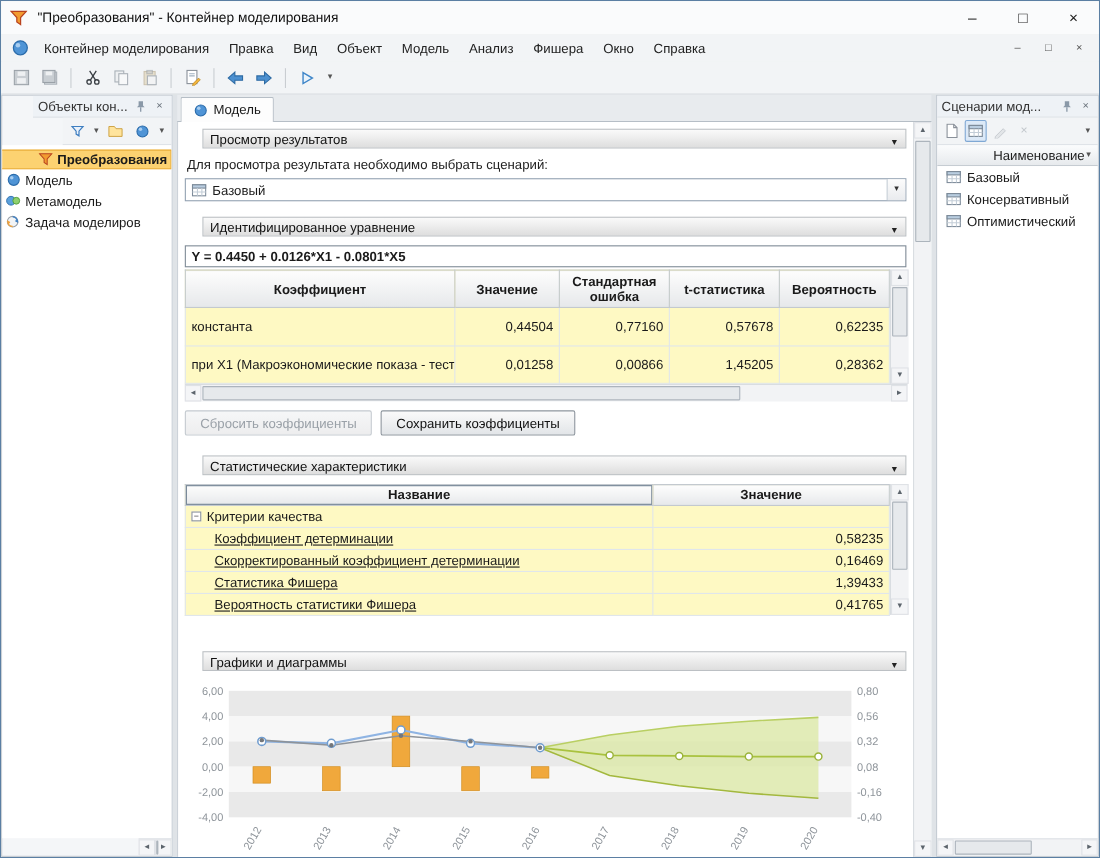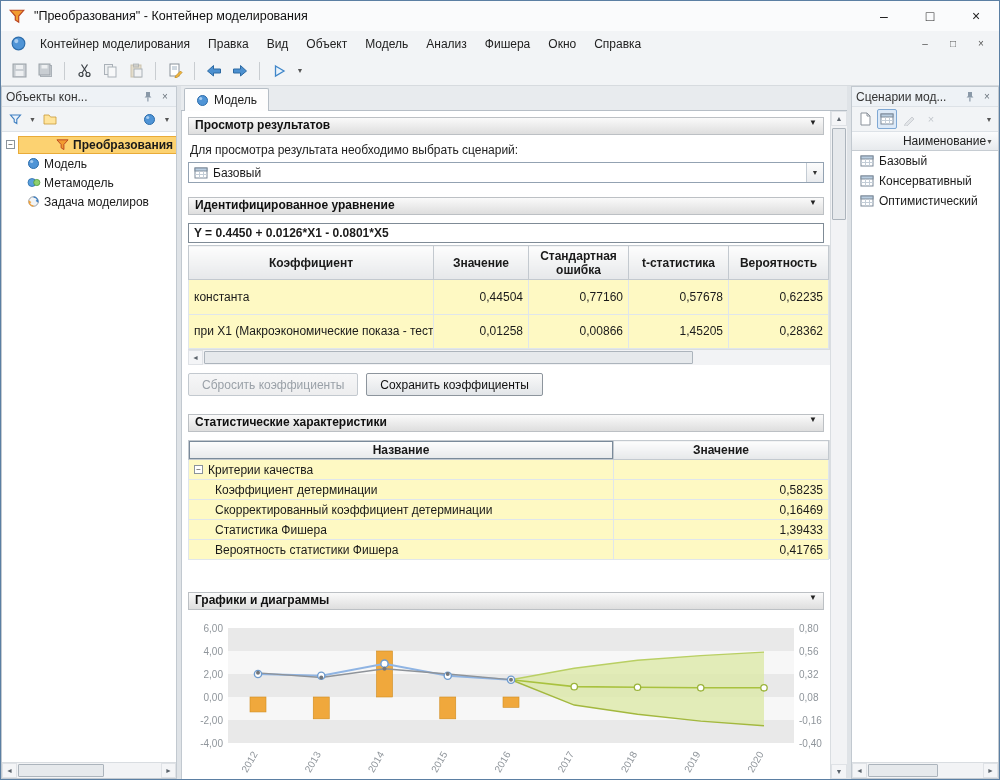--- a/index.html
+++ b/index.html
@@ -20,21 +20,21 @@
   
   .toolbar{height:30px;background:#f2f4f6;border-bottom:1px solid #d7dbdf;display:flex;align-items:center;padding:0 6px;gap:2px;flex:0 0 30px;}
   .tbtn{width:24px;height:24px;display:flex;align-items:center;justify-content:center;border-radius:2px;}
   .tbtn.narrow{width:14px;}
   .tsep{width:1px;height:18px;background:#c9cdd1;margin:0 5px;}
   .caret{font-size:7px;color:#555;}
   
   .wbody{flex:1;display:flex;overflow:hidden;background:#dfe3e7;}
   .split{width:4px;background:#dfe3e7;}
   .panel{background:#f4f6f8;display:flex;flex-direction:column;border:1px solid #c2c9d0;overflow:hidden;}
-  .left-panel{width:176px;}
+  .left-panel{width:156px;align-items:flex-end;}
   .right-panel{width:148px;}
   .panel-header{height:20px;display:flex;align-items:center;gap:4px;padding:0 4px;background:#eef2f6;font-size:12px;color:#333;border-bottom:1px solid #dde2e7;}
   .panel-header .ph-title{flex:1;white-space:nowrap;overflow:hidden;}
   .ph-icon{width:14px;height:14px;display:flex;align-items:center;justify-content:center;color:#6a737c;font-size:10px;}
   .panel-toolbar{height:25px;display:flex;align-items:center;gap:2px;padding:0 3px;background:#f2f4f6;border-bottom:1px solid #dde2e7;}
   .pbtn{width:20px;height:20px;display:flex;align-items:center;justify-content:center;border-radius:2px;}
   .pbtn.active{background:#dce9f7;border:1px solid #7fa8d4;}
   .pbtn.disabled{opacity:.45;}
   .panel-body{flex:1;background:#fff;overflow:hidden;position:relative;}
   
@@ -59,21 +59,21 @@
   .sb-thumb{position:absolute;background:#e6e9ec;border:1px solid #acb4bc;border-radius:1px;}
   .sb-v .sb-thumb{left:1px;right:1px;}
   .sb-h .sb-thumb{top:1px;bottom:1px;}
   
   .main{flex:1;display:flex;flex-direction:column;overflow:hidden;}
   .tabstrip{height:25px;background:#e8ebee;display:flex;align-items:flex-end;padding-left:3px;border-bottom:1px solid #b6bec6;flex:0 0 25px;}
   .tab{display:flex;align-items:center;gap:5px;background:#fdfdfd;border:1px solid #b6bec6;border-bottom:none;height:23px;padding:0 11px;border-radius:2px 2px 0 0;margin-bottom:-1px;font-size:12px;}
   .main-rest{flex:1;display:flex;overflow:hidden;background:#fff;border-left:1px solid #c2c9d0;}
   .content{flex:1;overflow:hidden;padding:0 6px;background:#fff;}
   
-  .sec-header{height:18px;margin-top:6px;background:linear-gradient(#fafafa,#dedede);border:1px solid #bcc0c4;display:flex;align-items:flex-start;padding:0 6px;font-weight:bold;font-size:12px;color:#111;}
+  .sec-header{height:18px;margin-top:6px;background:linear-gradient(#fafafa,#dedede);border:1px solid #bcc0c4;display:flex;align-items:flex-end;padding:0 6px;font-weight:normal;font-size:12px;color:#111;margin-left:16px;}
   .sec-header .sh-title{flex:1;}
   .sec-arrow{font-size:8px;color:#222;}
   .hint{margin-top:8px;font-size:12px;color:#222;padding-left:2px;height:15px;}
   .dropdown{margin-top:4px;height:21px;border:1px solid #93a2b2;background:#fff;display:flex;align-items:center;padding-left:4px;gap:5px;}
   .dropdown .dd-label{flex:1;font-size:12px;}
   .dd-btn{width:17px;height:100%;border-left:1px solid #c4ccd4;display:flex;align-items:center;justify-content:center;background:linear-gradient(#fcfcfc,#e9ebee);}
   .dd-arrow{font-size:7px;color:#333;}
   .formula{margin-top:8px;height:20px;border:1px solid #7f8b96;background:#fff;display:flex;align-items:center;padding-left:5px;font-weight:bold;font-size:12px;}
   .tablewrap{margin-top:2px;display:flex;}
   table.grid{border-collapse:collapse;table-layout:fixed;background:#fef9c3;}
@@ -81,21 +81,21 @@
   .grid td{border:1px solid #e0e6eb;font-size:12px;padding:1px 5px;overflow:hidden;white-space:nowrap;}
   .grid td.num{text-align:right;}
   .coef-table{width:640px;}
   .coef-table td{height:18px;}
   .btn-row{margin-top:8px;display:flex;gap:8px;height:23px;}
   .btn{height:23px;padding:0 13px;border:1px solid #8d959d;border-radius:2px;background:linear-gradient(#fafafa,#e2e5e8);font-size:12px;color:#111;display:flex;align-items:center;}
   .btn.disabled{color:#9aa1a8;border-color:#c3c9cf;background:linear-gradient(#f6f7f8,#ededee);}
   .stats-table{width:640px;}
   .stats-table td{height:20px;}
   .cell-group{display:flex;align-items:center;gap:5px;}
-  .indent1{padding-left:26px !important;}
+  .indent1{padding-left:26px !important;text-decoration:underline;}
   
   .chart-box{margin-top:12px;}
   svg text{font-family:"Liberation Sans","DejaVu Sans",sans-serif;}
 </style>
 </head>
 <body>
 
 <div class="window">
 
   <div class="titlebar">

